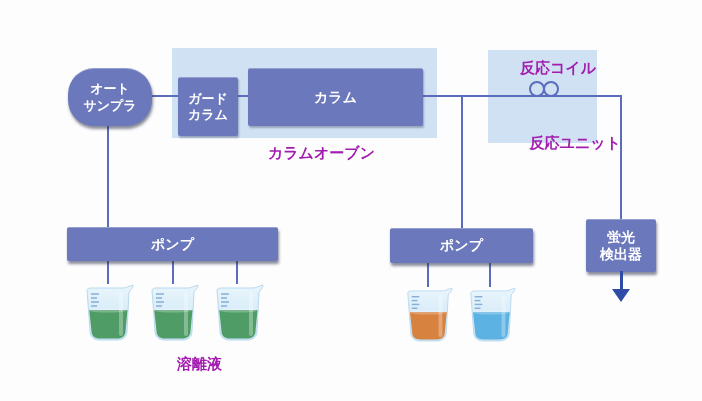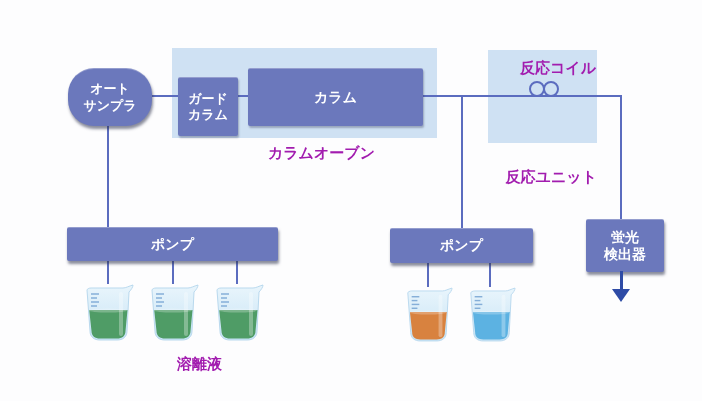--- a/index.html
+++ b/index.html
@@ -79,31 +79,31 @@
   </div>
 
   <div class="box" style="left:67px;top:227px;width:211px;height:33px;font-size:14px;">
     <span>ポンプ</span>
   </div>
 
   <div class="box" style="left:390px;top:228px;width:143px;height:34px;font-size:14px;">
     <span>ポンプ</span>
   </div>
 
-  <div class="box" style="left:586px;top:219px;width:78px;height:52px;font-size:14px;">
+  <div class="box" style="left:586px;top:219px;width:70px;height:52px;font-size:14px;">
     <span class="l1">蛍光</span>
     <span class="l2">検出器</span>
   </div>
 
   <div class="arrow-stem" style="left:619.5px;top:271px;width:3px;height:19px;"></div>
   <div class="arrow-head" style="left:612px;top:289px;"></div>
 
   <div class="lbl" style="left:230px;top:144px;width:145px;">カラムオーブン</div>
   <div class="lbl coil-label" style="left:490px;top:59px;width:106px;">反応コイル</div>
-  <div class="lbl" style="left:487px;top:134px;width:110px;margin-top:34px;">反応ユニット</div>
+  <div class="lbl" style="left:511px;top:134px;width:110px;">反応ユニット</div>
   <div class="lbl" style="left:122px;top:347px;width:100px;margin-top:8px;">溶離液</div>
 
   <div class="beaker" style="left:82px;top:282px;">
     <svg width="52" height="62" viewBox="0 0 52 62">
       <defs>
         <linearGradient id="glassGrad" x1="0" y1="0" x2="0" y2="1">
           <stop offset="0" stop-color="#e9f5fc"></stop>
             <stop offset="1" stop-color="#c6e3f4"></stop>
         </linearGradient>
       </defs>

